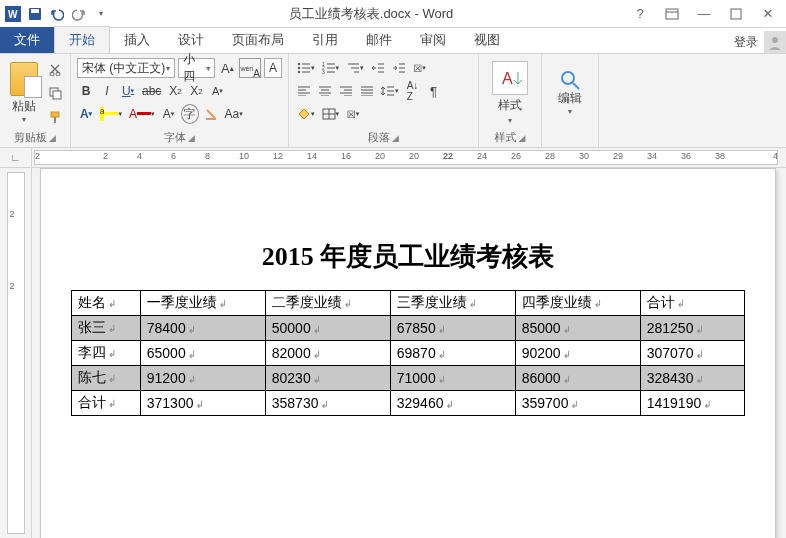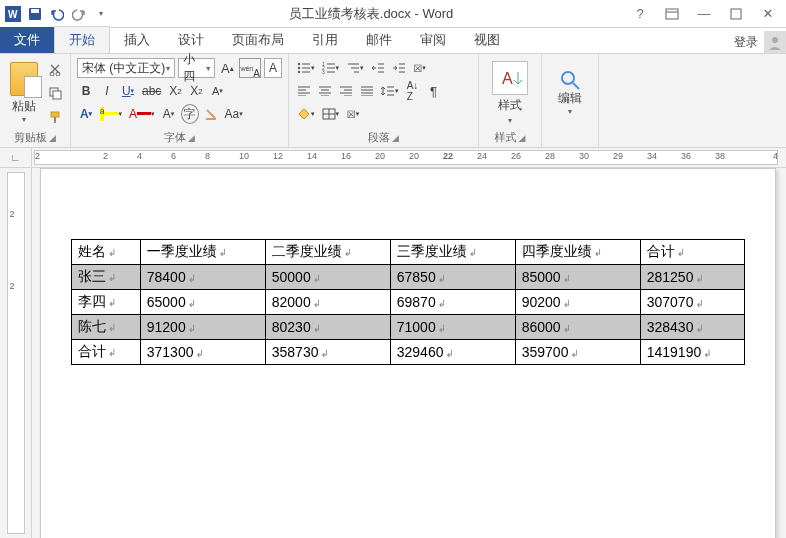--- a/index.html
+++ b/index.html
@@ -411,20 +411,21 @@
   <div class="gutter">
     <div class="ruler-v" id="ruler-v" style="flex:1">
         <span class="tick" style="top: 0px;"></span>
         <span class="tick" style="top: 36px;">2</span>
         <span class="tick" style="top: 72px;"></span>
         <span class="tick" style="top: 108px;">2</span>
       </div>
   </div>
   <div class="doc-wrap">
     <div class="page">
+      <div class="doc-title">2015 年度员工业绩考核表</div>
       <table class="data">
         <tbody id="tbl">
             <tr>
               <td>姓名<span class="para-mark">↲</span></td>
               <td>一季度业绩<span class="para-mark">↲</span></td>
               <td>二季度业绩<span class="para-mark">↲</span></td>
               <td>三季度业绩<span class="para-mark">↲</span></td>
               <td>四季度业绩<span class="para-mark">↲</span></td>
               <td>合计<span class="para-mark">↲</span></td>
             </tr>

